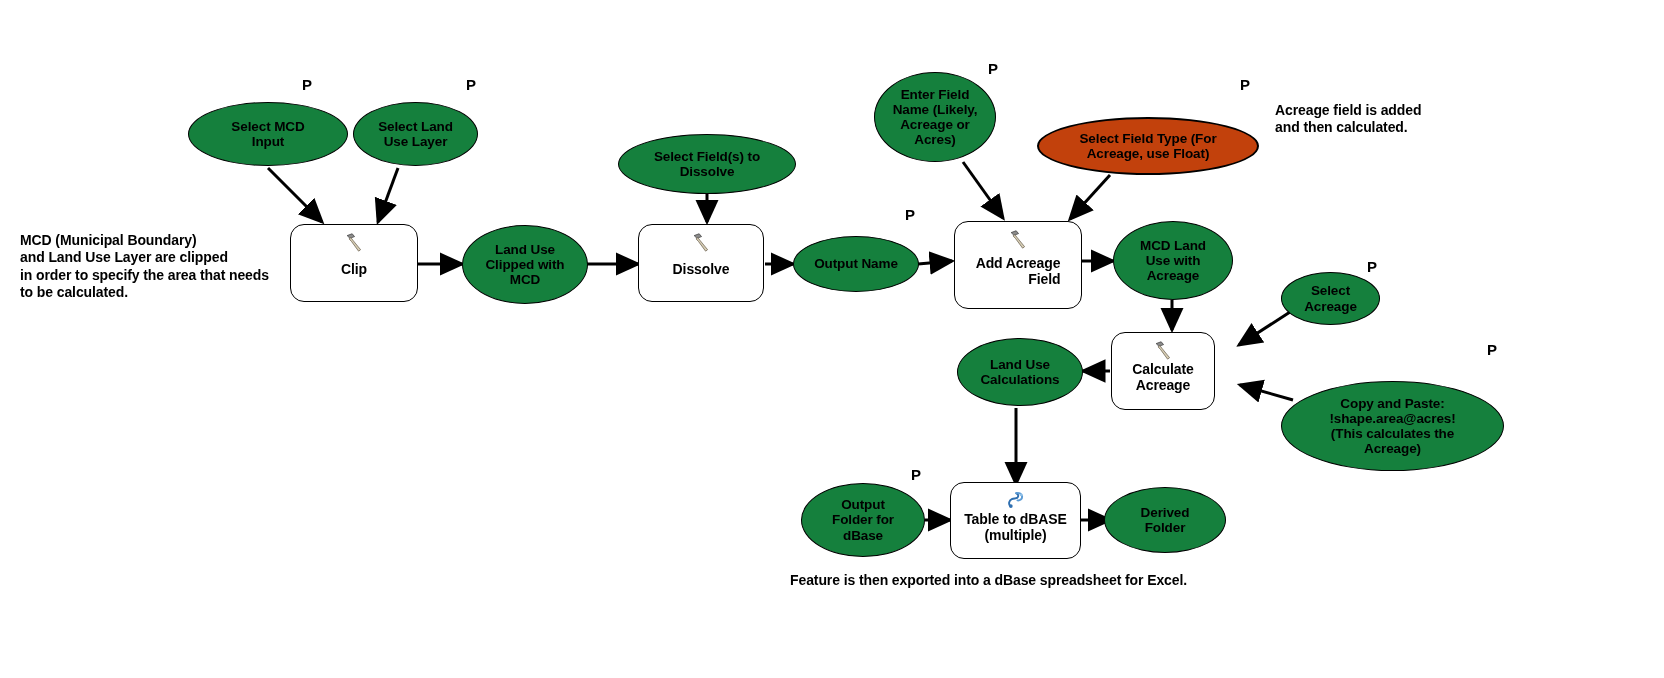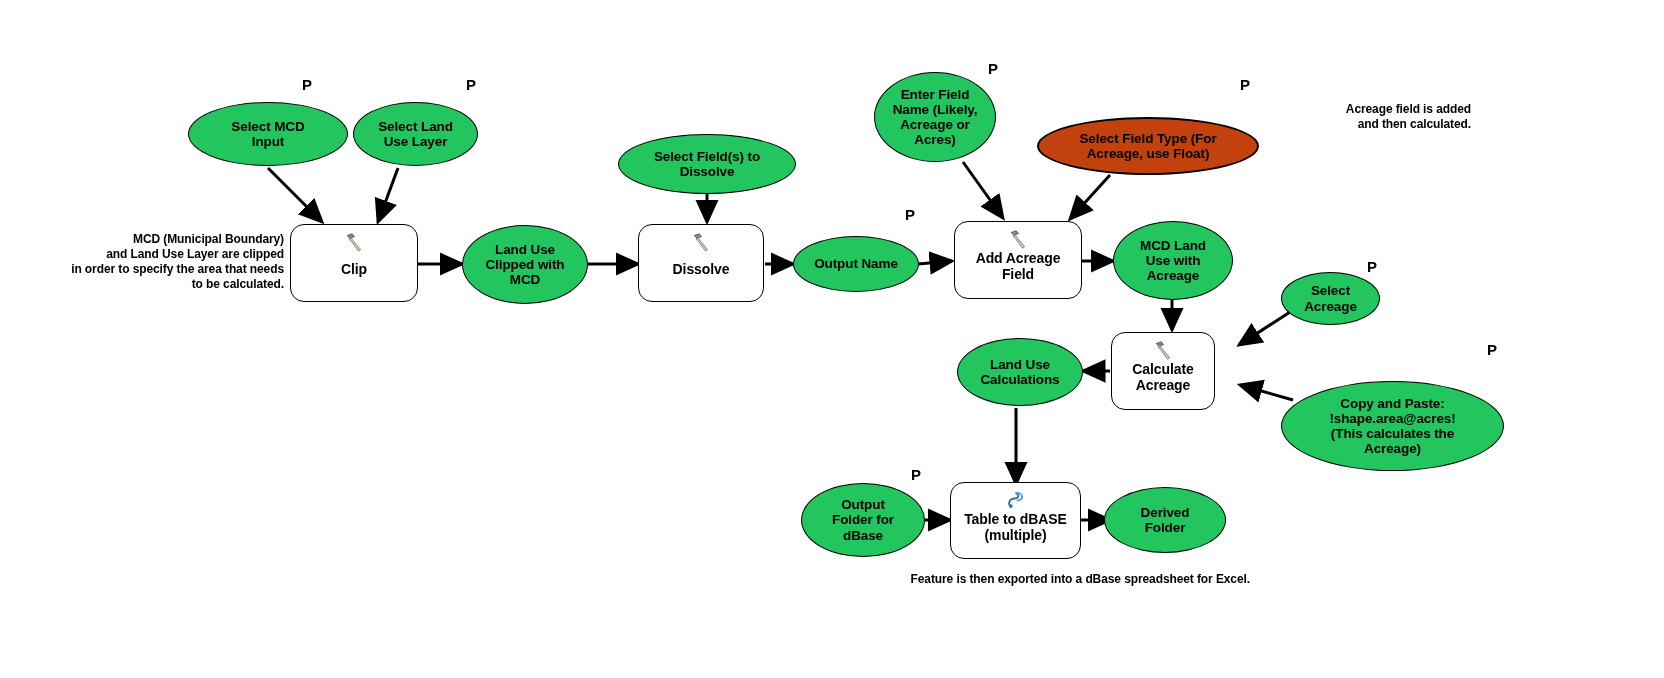--- a/index.html
+++ b/index.html
@@ -6,38 +6,38 @@
   body{width:1664px;height:678px;position:relative;overflow:hidden;
        font-family:"Liberation Sans","DejaVu Sans",sans-serif;color:#000;}
   #canvas{position:absolute;inset:0;}
   svg.wires{position:absolute;left:0;top:0;width:1664px;height:678px;overflow:visible;}
 
   .node{position:absolute;box-sizing:border-box;display:flex;align-items:center;
         justify-content:center;text-align:center;line-height:1.12;}
   .node .lbl{white-space:pre-line;}
 
   
-  .oval{border:1.6px solid #000;border-radius:50%;background:#22c55e;
+  .oval{border:1.6px solid #000;border-radius:50%;background:#15803d;
         font-size:13.5px;font-weight:bold;letter-spacing:-0.1px;}
   .oval.cyan{background:#c2410c;border:2px solid #000;}
 
   
   .tool{border:1.8px solid #000;border-radius:14px;background:#ffffff;
         font-size:14px;font-weight:bold;letter-spacing:-0.1px;}
   .tool .lbl{position:relative;top:7px;}
 
   .tool-icon{position:absolute;top:6px;left:50%;transform:translateX(-50%);
              width:22px;height:22px;pointer-events:none;}
 
   
   .pmark{position:absolute;font-size:15px;font-weight:bold;color:#000;
          font-family:"Liberation Sans","DejaVu Sans",sans-serif;}
 
   
-  .note{position:absolute;font-size:12px;font-weight:bold;text-align:right;
+  .note{position:absolute;font-size:14px;font-weight:bold;text-align:left;
         white-space:pre-line;line-height:1.24;letter-spacing:-0.1px;}
 </style>
 </head>
 <body>
 
 <div id="canvas">
 
   <svg class="wires" viewBox="0 0 1664 678">
     <defs>
       <marker id="ah" markerWidth="9" markerHeight="9" refX="7.5" refY="4.5" orient="auto">
@@ -116,21 +116,21 @@
 Acres)</span>
   </div>
   <div class="pmark" style="left:988px;top:60px;">P</div>
 
   <div class="node oval cyan" style="left:1037px;top:117px;width:222px;height:58px;">
     <span class="lbl">Select Field Type (For
 Acreage, use Float)</span>
   </div>
   <div class="pmark" style="left:1240px;top:76px;">P</div>
 
-  <div class="node tool" style="left:954px;top:221px;width:128px;height:78px;">
+  <div class="node tool" style="left:954px;top:221px;width:128px;height:88px;text-align:right;">
     <svg class="tool-icon" viewBox="0 0 24 24">
       <path d="M4.5,5.0 L10.0,3.0 L12.6,6.1 L7.6,8.0 Z" fill="#8a8a8a" stroke="#3c3c3c" stroke-width="0.8"></path>
       <path d="M8.6,7.2 L11.2,10.6 L19.2,20.4 L17.0,22.0 L9.4,11.6 L6.6,8.6 Z" fill="#d6cdb4" stroke="#6b6152" stroke-width="0.8"></path>
     </svg>
     <span class="lbl">Add Acreage
 Field</span>
   </div>
 
   <div class="node oval" style="left:1113px;top:221px;width:120px;height:79px;">
     <span class="lbl">MCD Land

